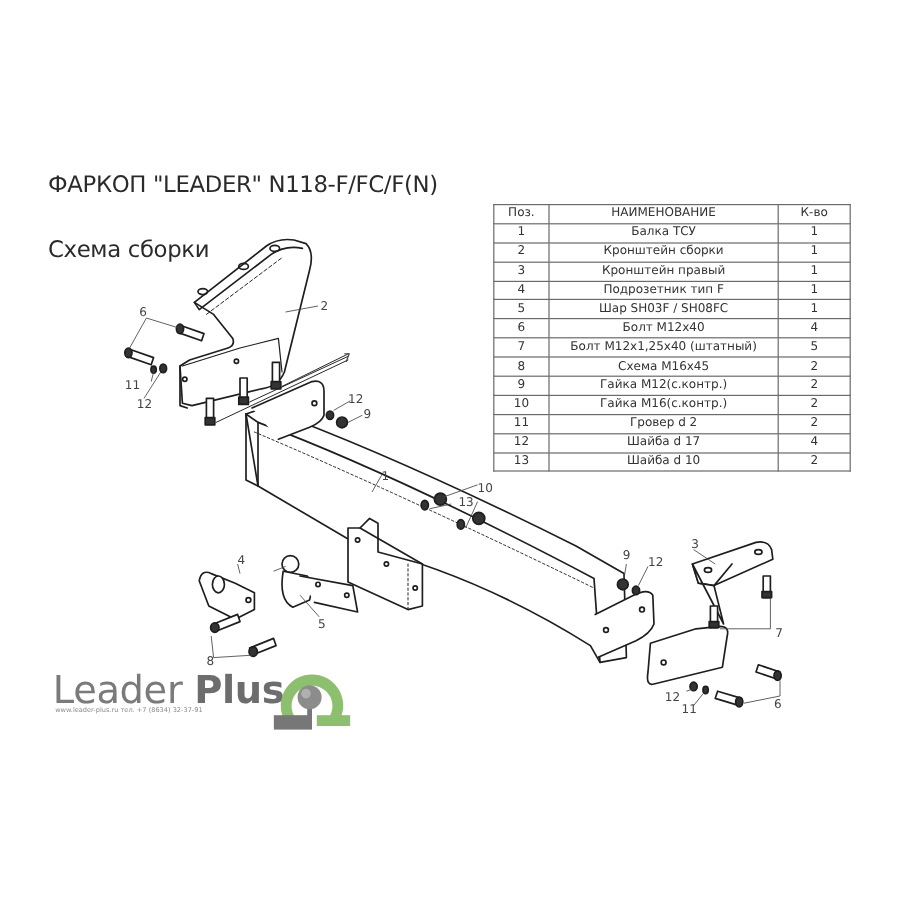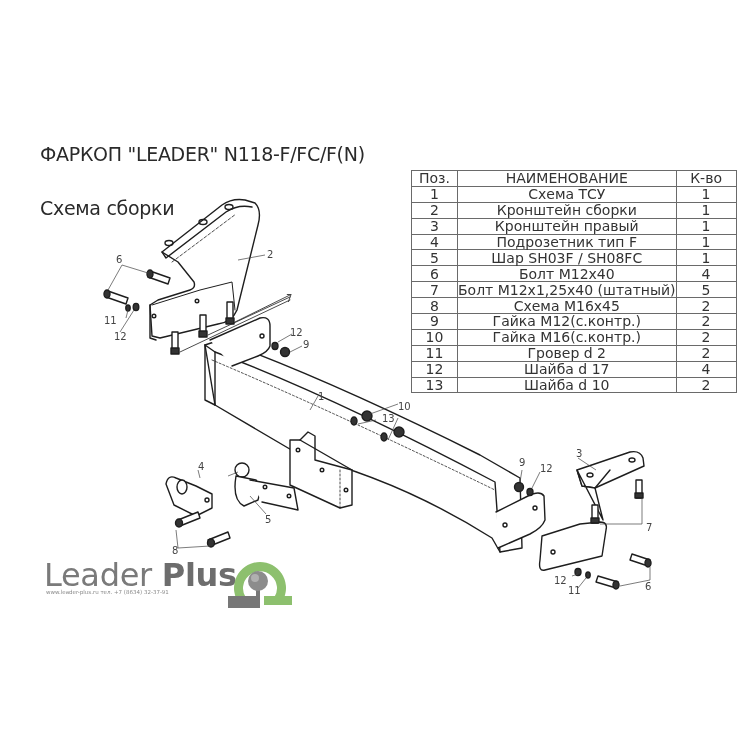--- a/index.html
+++ b/index.html
@@ -1,19 +1,19 @@
 <!DOCTYPE html>
 <html><head>
 <meta charset="utf-8">
 <style>
   html, body { margin:0; padding:0; background:#ffffff; }
   body { width:751px; height:751px; position:relative; overflow:hidden; font-family:"DejaVu Sans", sans-serif; color:#222; }
   .title { position:absolute; left:40px; top:143px; font-size:19px; line-height:22px; color:#2a2a2a; white-space:nowrap; letter-spacing:-0.3px; }
   .subtitle { position:absolute; left:40px; top:165px; font-size:19px; line-height:22px; color:#2a2a2a; white-space:nowrap; letter-spacing:-0.3px;margin-top:32px; }
-  .parts-table { position:absolute; left:411px; top:170px; border-collapse:collapse; font-size:14px; color:#333; }
+  .parts-table { position:absolute; left:411px; top:170px; border-collapse:collapse; font-size:10px; color:#333; }
   .parts-table td, .parts-table th { border:1px solid #6a6a6a; height:14.9px; padding:0; text-align:center; font-weight:normal; line-height:14px; white-space:nowrap; }
   .parts-table .c-pos { width:45px; }
   .parts-table .c-name { width:190px; }
   .parts-table .c-qty { width:59px;margin-top:44px; }
   .drawing { position:absolute; left:0; top:0; }
   .logo-text { position:absolute; left:44px; top:556px; font-size:32px; color:#7a7a7a; white-space:nowrap; letter-spacing:-0.3px; }
   .logo-text b { color:#6d6d6d; font-weight:bold; }
   .logo-contact { position:absolute; left:46px; top:589px; font-size:5.5px; color:#8a8a8a; white-space:nowrap; }
   .logo-mark { position:absolute; left:228px; top:548px; }
   .lbl { font-family:"DejaVu Sans", sans-serif; font-size:10px; fill:#444; }
@@ -28,21 +28,21 @@
   <thead>
     <tr>
       <th class="c-pos">Поз.</th>
       <th class="c-name">НАИМЕНОВАНИЕ</th>
       <th class="c-qty">К-во</th>
     </tr>
   </thead>
   <tbody>
     <tr>
         <td>1</td>
-        <td>Схема ТСУ</td>
+        <td>Балка ТСУ</td>
         <td>1</td>
       </tr>
     <tr>
         <td>2</td>
         <td>Кронштейн сборки</td>
         <td>1</td>
       </tr>
     <tr>
         <td>3</td>
         <td>Кронштейн правый</td>

